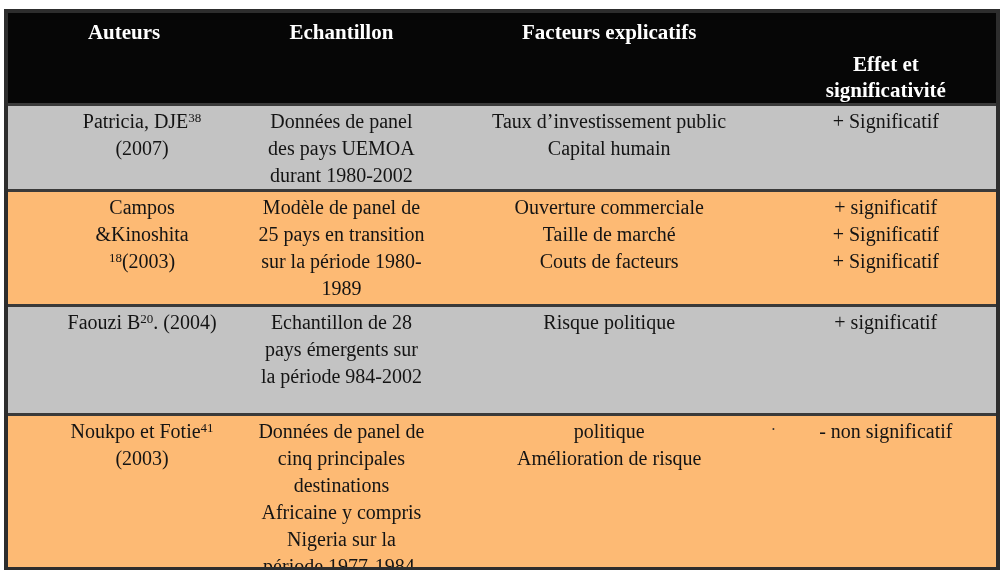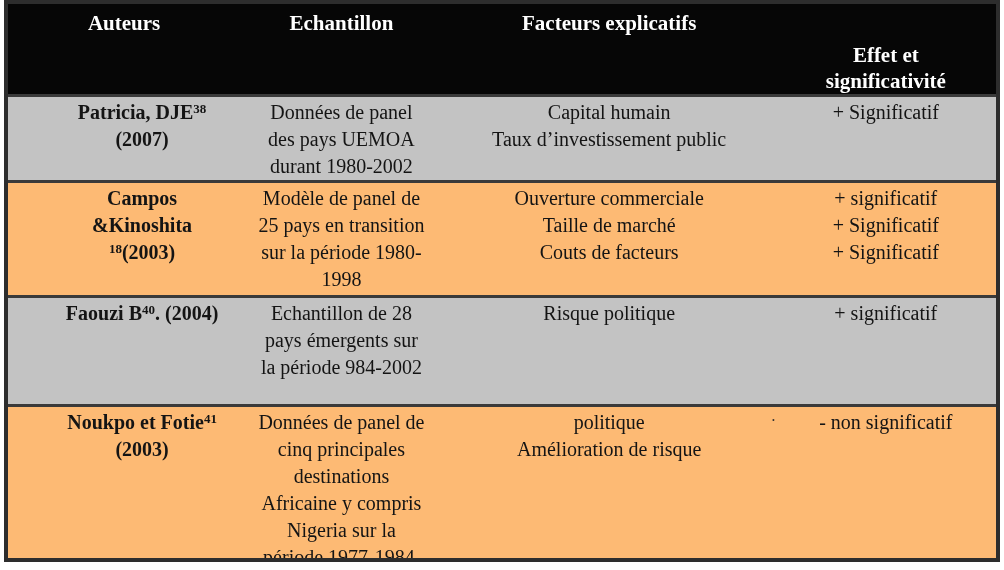--- a/index.html
+++ b/index.html
@@ -10,21 +10,21 @@
     --separator:#3a3a3a;
     --text:#141414;
     --page-bg:#ffffff;
   }
   html,body{margin:0;padding:0;}
   body{
     width:1004px;height:570px;background:var(--page-bg);
     font-family:"Liberation Serif","DejaVu Serif",serif;
     color:var(--text);
   }
-  .page{box-sizing:border-box;width:1004px;height:406px;padding:0 4px;}
+  .page{box-sizing:border-box;width:1004px;height:406px;padding:9px 4px;}
   .doc-table{
     box-sizing:border-box;width:996px;height:562px;
     border:4px solid var(--border);background:#ffffff;overflow:hidden;
   }
   .grid-cols{
     display:grid;
     grid-template-columns:23.5% 20.5% 33.7% 22.3%;
   }
   .thead{
     background:var(--header-bg);color:var(--header-text);
@@ -39,21 +39,21 @@
   }
   .trow.shaded{background:var(--row-shaded);}
   .trow:nth-child(1){min-height:83px;}
   .trow:nth-child(2){min-height:112px;}
   .trow:nth-child(3){min-height:106px;}
   .trow:nth-child(4){min-height:185px;}
   .td{
     font-size:20px;line-height:27px;text-align:center;
     padding-top:2px;
   }
-  .td.author{font-weight:bold;margin-left:36px;}
+  .td.author{font-weight:normal;margin-left:36px;}
   .td sup{
     font-size:13px;line-height:0;
     position:relative;top:-0.45em;vertical-align:baseline;
   }
   .stray-dot{
     position:absolute;left:77.2%;top:6px;
     font-size:16px;color:#333;line-height:16px;
   }
 </style>
 </head>
@@ -80,53 +80,53 @@
           <div class="td author">
             <div class="line">Patricia, DJE<sup>38</sup></div>
             <div class="line">(2007)</div>
           </div>
           <div class="td sample">
             <div class="line">Données de panel</div>
             <div class="line">des pays UEMOA</div>
             <div class="line">durant 1980-2002</div>
           </div>
           <div class="td factors">
+            <div class="line">Taux d’investissement public</div>
             <div class="line">Capital humain</div>
-            <div class="line">Taux d’investissement public</div>
           </div>
           <div class="td effects">
             <div class="line">+ Significatif</div>
           </div>
         </div>
         <div class="trow grid-cols">
           <div class="td author">
             <div class="line">Campos</div>
             <div class="line">&amp;Kinoshita</div>
             <div class="line"><sup>18</sup>(2003)</div>
           </div>
           <div class="td sample">
             <div class="line">Modèle de panel de</div>
             <div class="line">25 pays en transition</div>
             <div class="line">sur la période 1980-</div>
-            <div class="line">1998</div>
+            <div class="line">1989</div>
           </div>
           <div class="td factors">
             <div class="line">Ouverture commerciale</div>
             <div class="line">Taille de marché</div>
             <div class="line">Couts de facteurs</div>
           </div>
           <div class="td effects">
             <div class="line">+ significatif</div>
             <div class="line">+ Significatif</div>
             <div class="line">+ Significatif</div>
           </div>
         </div>
         <div class="trow grid-cols shaded">
           <div class="td author">
-            <div class="line">Faouzi B<sup>40</sup>. (2004)</div>
+            <div class="line">Faouzi B<sup>20</sup>. (2004)</div>
           </div>
           <div class="td sample">
             <div class="line">Echantillon de 28</div>
             <div class="line">pays émergents sur</div>
             <div class="line">la période 984-2002</div>
           </div>
           <div class="td factors">
             <div class="line">Risque politique</div>
           </div>
           <div class="td effects">

